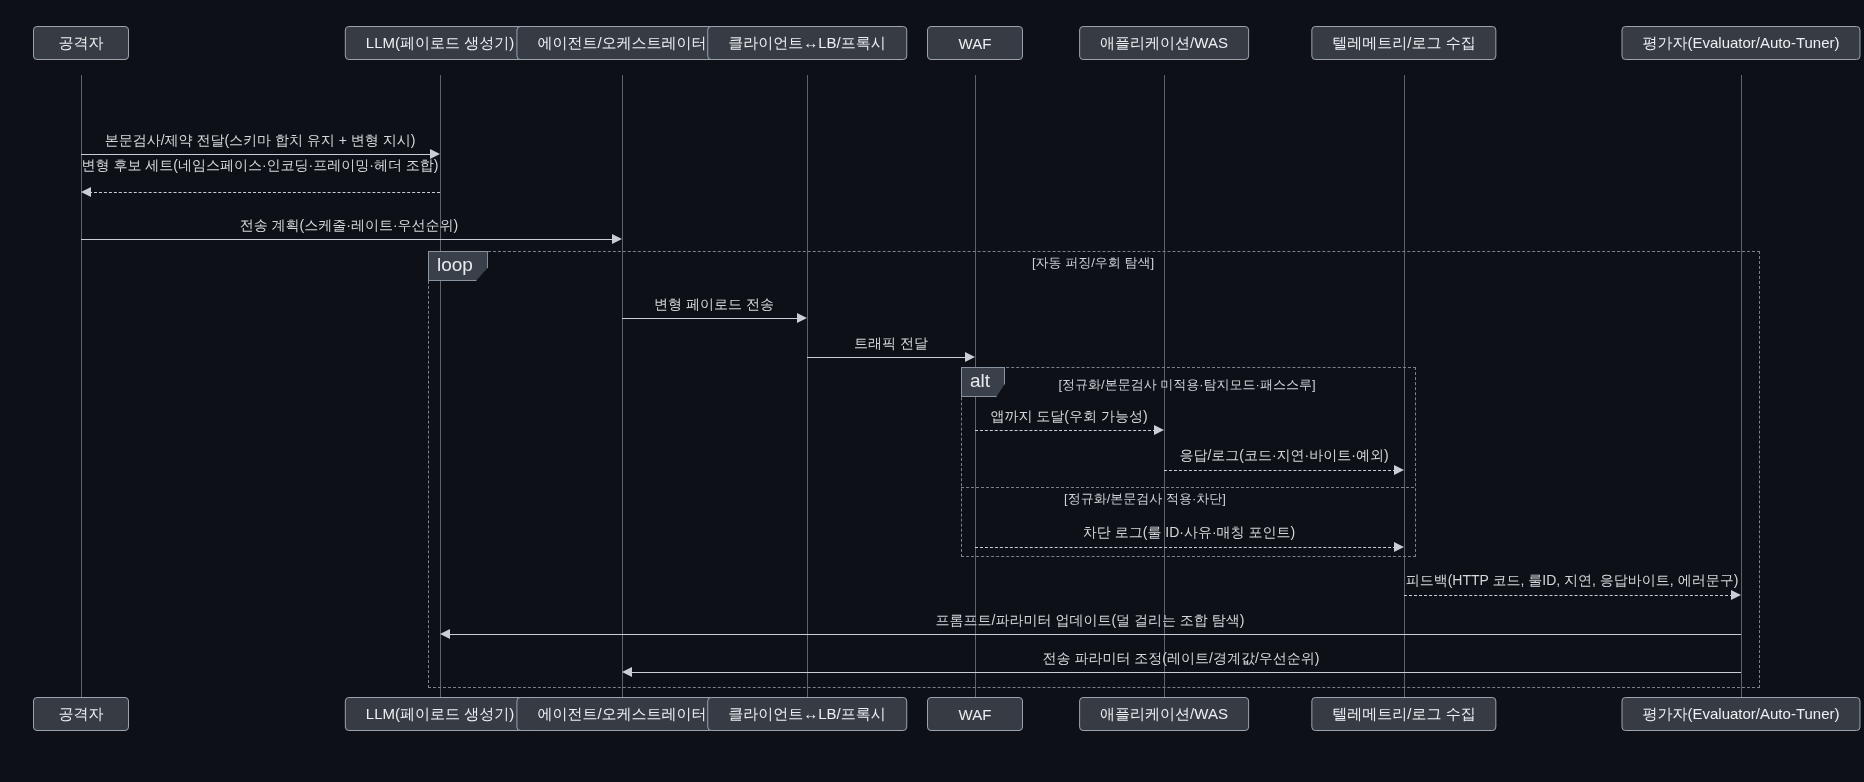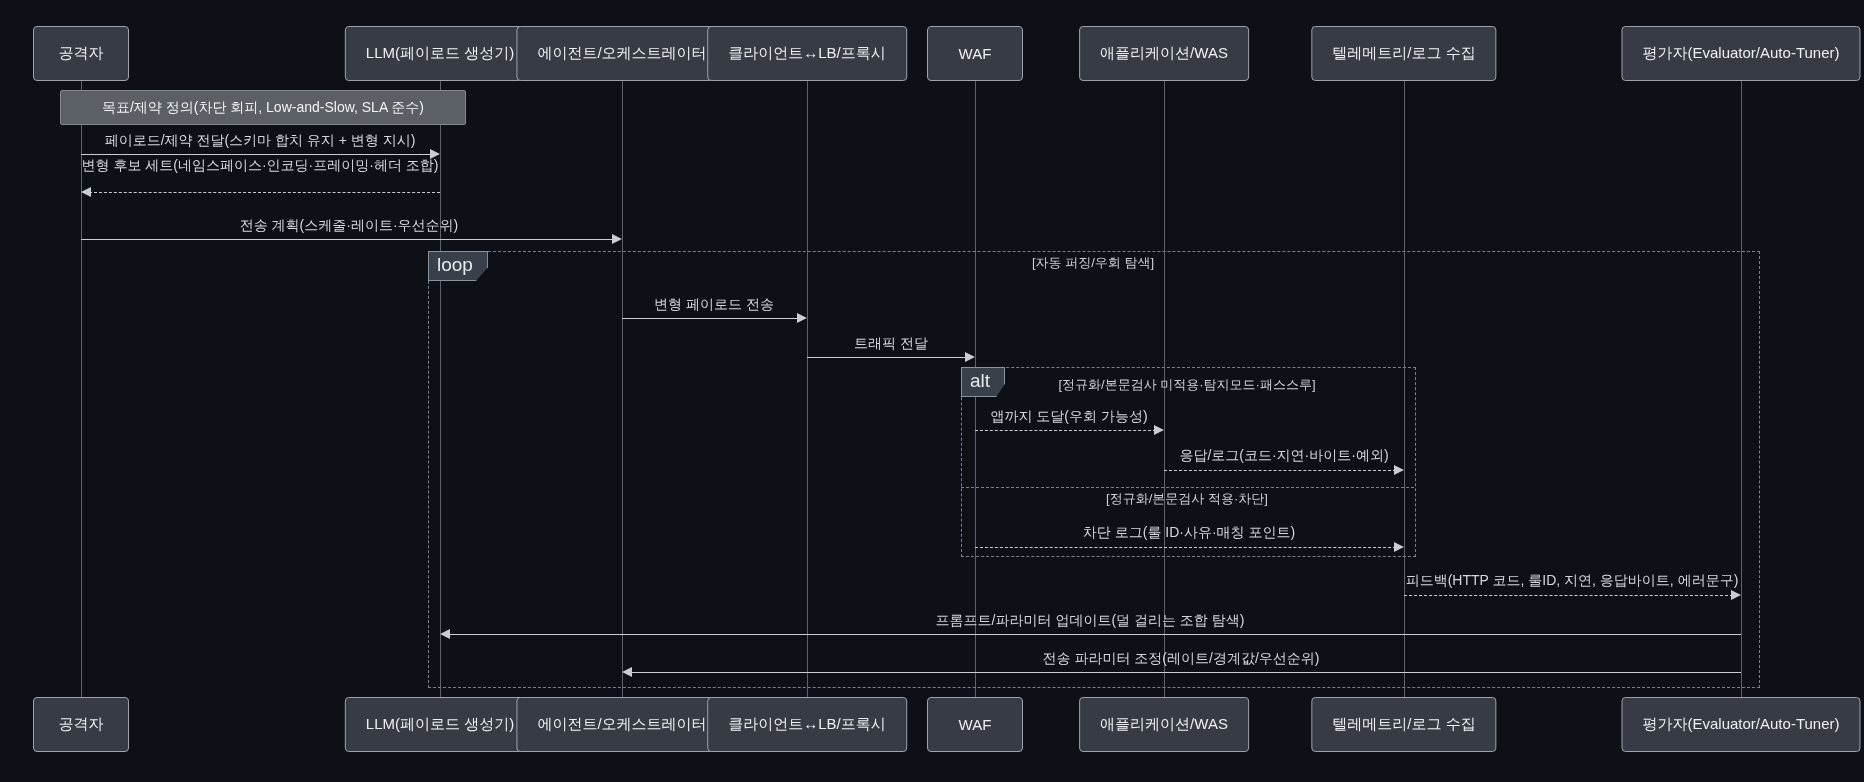--- a/index.html
+++ b/index.html
@@ -2,21 +2,21 @@
 <html><head>
 <meta charset="utf-8">
 <style>
   html,body { margin:0; padding:0; background:#0d1117; }
   .canvas {
     position:relative; width:1864px; height:782px; background:#0d1117;
     font-family:"Liberation Sans","DejaVu Sans",sans-serif; overflow:hidden;
   }
   .actor {
     position:absolute; transform:translateX(-50%);
-    height:55px; min-width:96px; padding:0 20px; box-sizing:border-box;
+    height:34px; min-width:96px; padding:0 20px; box-sizing:border-box;
     background:#363b44; border:1px solid #9aa3ae; border-radius:4px;
     color:#edf0f2; font-size:15px; white-space:nowrap;
     display:flex; align-items:center; justify-content:center; z-index:6;
   }
   .lifeline { position:absolute; top:75px; height:622px; width:1px; background:#5b636e; z-index:0; }
   .note {
     position:absolute; left:60px; top:90px; width:404px; height:33px;
     background:#5a6065; border:1px solid #83898e; border-radius:2px;
     color:#f2f3f4; font-size:14px;
     display:flex; align-items:center; justify-content:center; z-index:4;
@@ -51,26 +51,25 @@
   <div class="lifeline" style="left:1741px"></div>
 
   <div class="frame" style="left:428px; top:251px; width:1330px; height:435px;"></div>
   <div class="frame-tab" style="left:428px; top:251px;">loop</div>
   <div class="frame-cond" style="left:1093px; top:254px;">[자동 퍼징/우회 탐색]</div>
 
   <div class="frame" style="left:961px; top:367px; width:453px; height:188px;"></div>
   <div class="frame-tab" style="left:961px; top:367px;text-align:center;">alt</div>
   <div class="frame-cond" style="left:1187px; top:376px;">[정규화/본문검사 미적용·탐지모드·패스스루]</div>
   <div class="divider" style="left:961px; top:487px; width:453px;"></div>
-  <div class="frame-cond" style="left:1187px; top:490px;">[정규화/본문검사 적용·차단]</div>
+  <div class="frame-cond" style="left:1145px; top:490px;">[정규화/본문검사 적용·차단]</div>
 
-  <div class="note">목표/제약 정의(차단 회피, Low-and-Slow, SLA 준수)</div>
 
   <div>
-    <div class="msg-label" style="left:260px; top:132px;">페이로드/제약 전달(스키마 합치 유지 + 변형 지시)</div>
+    <div class="msg-label" style="left:260px; top:132px;">본문검사/제약 전달(스키마 합치 유지 + 변형 지시)</div>
     <div class="line" style="left:81px; top:154px; width:351px;"></div>
     <div class="arrow right" style="left:430px; top:149px;"></div>
   </div>
 
   <div>
     <div class="msg-label" style="left:260px; top:157px;">변형 후보 세트(네임스페이스·인코딩·프레이밍·헤더 조합)</div>
     <div class="line dashed" style="left:89px; top:192px; width:351px;"></div>
     <div class="arrow left" style="left:81px; top:187px;"></div>
   </div>
 

